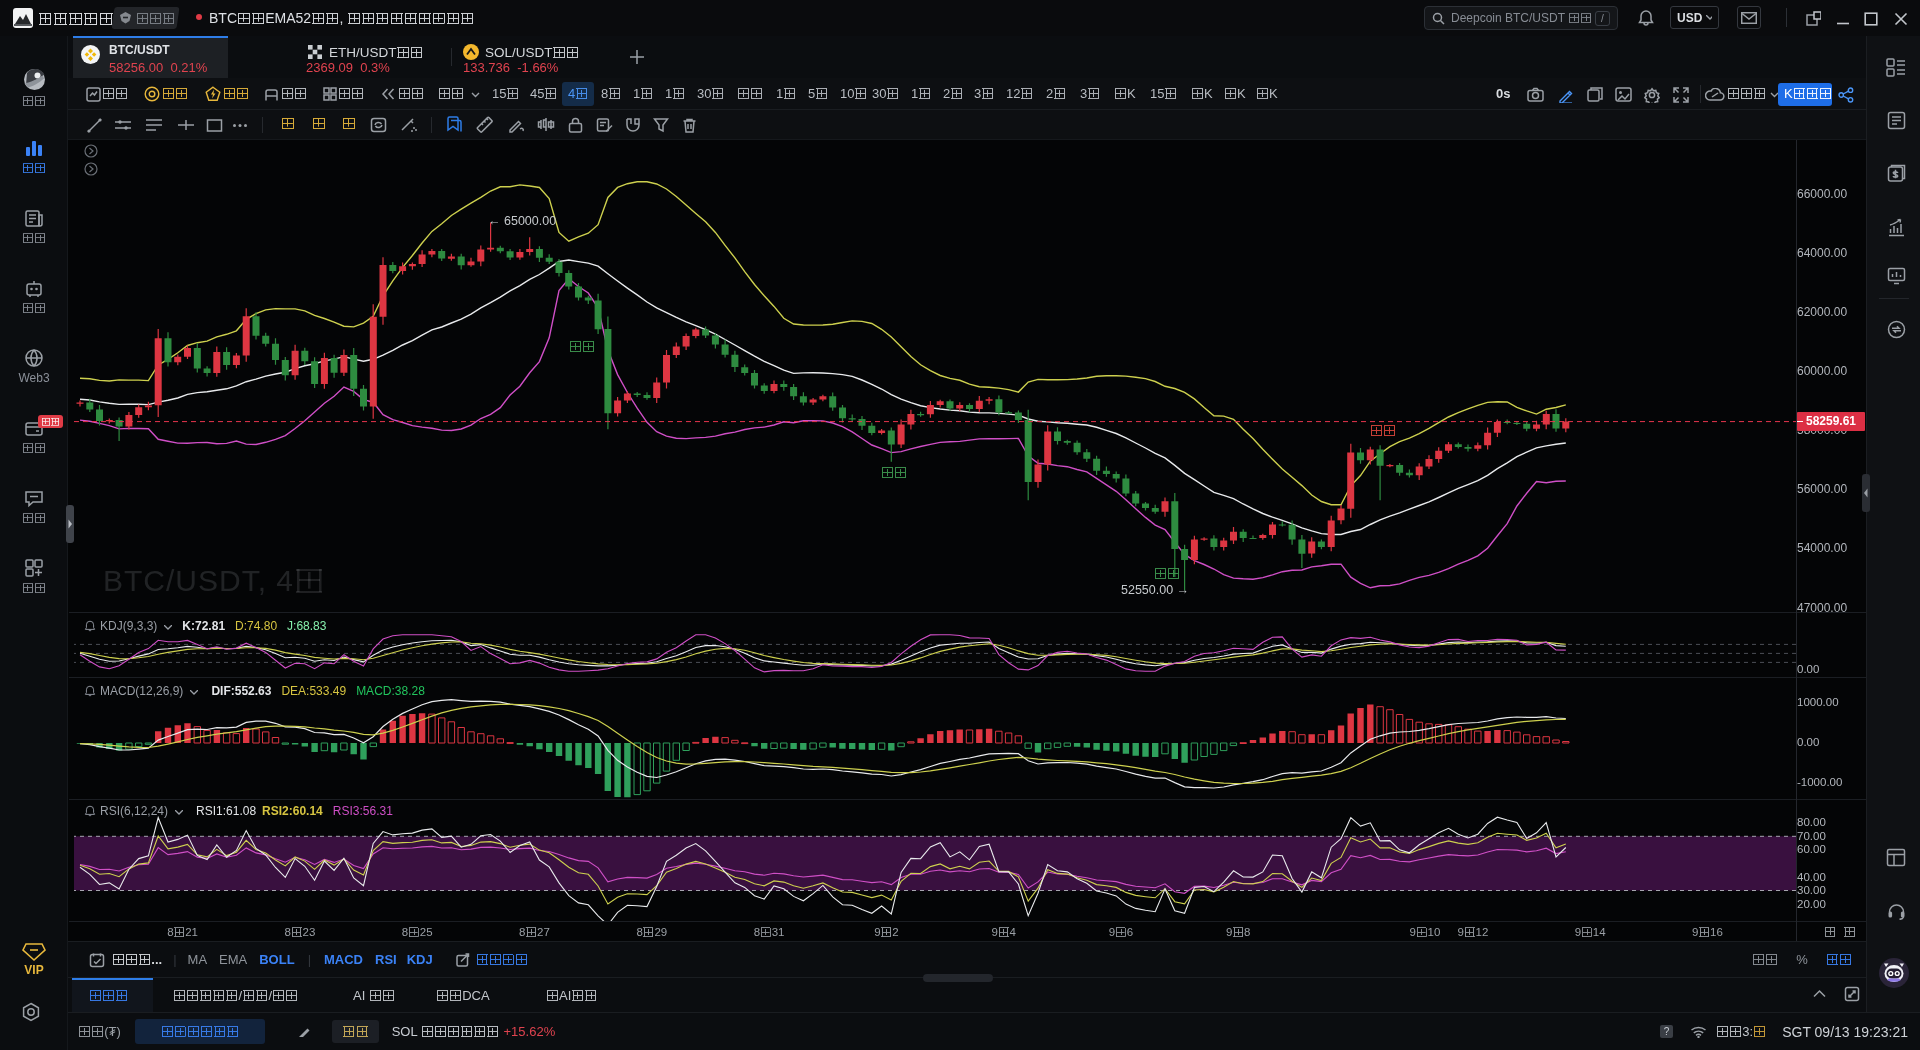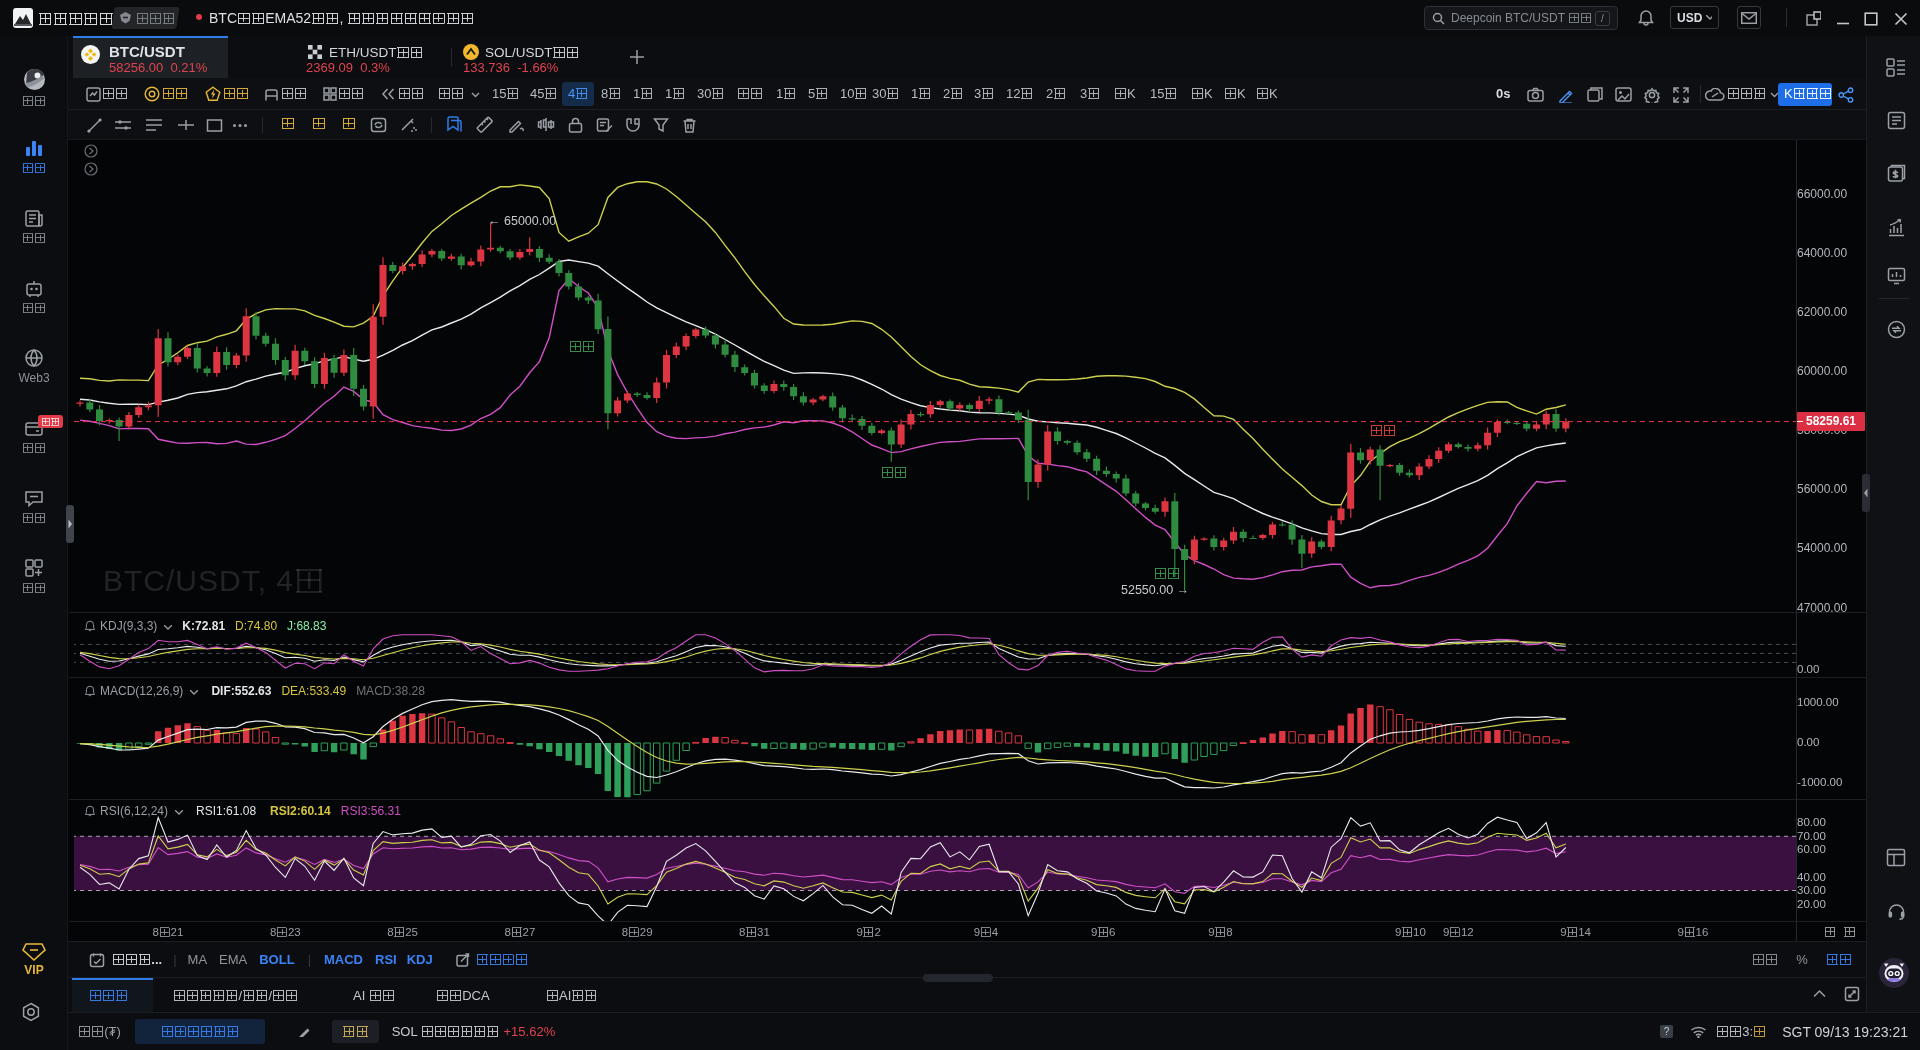--- a/index.html
+++ b/index.html
@@ -8,21 +8,21 @@
  background:
  linear-gradient(currentColor,currentColor) 50% 4%/94% 9% no-repeat,
  linear-gradient(currentColor,currentColor) 50% 49%/76% 9% no-repeat,
  linear-gradient(currentColor,currentColor) 50% 96%/94% 9% no-repeat,
  linear-gradient(currentColor,currentColor) 7% 50%/9% 88% no-repeat,
  linear-gradient(currentColor,currentColor) 93% 50%/9% 88% no-repeat,
  linear-gradient(currentColor,currentColor) 50% 50%/9% 64% no-repeat}
 svg{display:block}
 .ic{stroke:#9ba0a6;fill:none;stroke-width:1.5}
 .axlab{position:absolute;left:1797px;width:68px;font-size:12px;color:#b2b6bc}
-.tlab{position:absolute;top:926px;width:60px;text-align:left;font-size:11.5px;color:#9ba0a6}
+.tlab{position:absolute;top:926px;width:60px;text-align:center;font-size:11.5px;color:#9ba0a6}
 .flex{display:flex;align-items:center}
 </style></head>
 <body>
 
 <div class="abs" style="left:0;top:0;width:1920px;height:36px;background:#0a0b0d">
   <div class="abs" style="left:13px;top:8px;width:20px;height:20px;background:#f2f3f4;border-radius:3px;overflow:hidden">
     <svg width="20" height="20">
         <path d="M2 16 L7 8 L10 12 L13 6 L18 16 Z" fill="#26282b"></path>
         <path d="M1 17 h18" stroke="#55585c" stroke-width="2"></path>
       </svg>
@@ -175,21 +175,21 @@
   <div class="abs" style="left:13px;top:9px;width:19px;height:19px;border-radius:50%;background:#f4f5f6">
     <svg width="19" height="19">
         <g fill="#f0b90b">
           <path d="M9.5 3.6 l2.5 2.5 -2.5 2.5 -2.5 -2.5 Z"></path>
           <path d="M9.5 10.9 l2.5 2.5 -2.5 2.5 -2.5 -2.5 Z"></path>
           <path d="M5.9 7.25 l2.3 2.3 -2.3 2.3 -2.3 -2.3 Z"></path>
           <path d="M13.1 7.25 l2.3 2.3 -2.3 2.3 -2.3 -2.3 Z"></path>
         </g>
       </svg>
   </div>
-  <div class="abs" style="left:41px;top:7px;font-size:15px;font-weight:bold;color:#dfe2e6">BTC/USDT</div>
+  <div class="abs" style="left:41px;top:7px;font-size:12px;font-weight:bold;color:#dfe2e6">BTC/USDT</div>
   <div class="abs" style="left:41px;top:24px;font-size:13px;color:#e0434f">58256.00&nbsp; 0.21%</div>
 
   <svg class="abs" style="left:240px;top:9px" width="14" height="14" opacity="0.9">
       <g fill="#dfe3e7">
         <rect x="0" y="0" width="4.6" height="4.6"></rect>
         <rect x="9.4" y="0" width="4.6" height="4.6"></rect>
         <rect x="4.7" y="4.7" width="4.6" height="4.6"></rect>
         <rect x="0" y="9.4" width="4.6" height="4.6"></rect>
         <rect x="9.4" y="9.4" width="4.6" height="4.6"></rect>
       </g>
@@ -539,32 +539,32 @@
 <div class="abs flex" style="left:84px;top:683px;height:16px;font-size:12px">
   <svg width="12" height="12">
       <path d="M6 1.2 a3.6 3.6 0 0 1 3.6 3.6 v2.8 l1 1.8 h-9.2 l1-1.8 V4.8 A3.6 3.6 0 0 1 6 1.2 Z M4.8 10 a1.3 1.3 0 0 0 2.4 0" fill="none" stroke="#8b9099" stroke-width="1"></path>
     </svg>
   <span style="margin-left:4px;color:#9a9fa6">MACD(12,26,9)</span>
   <svg width="8" height="5" style="margin:2px 0 0 7px">
       <path d="M0 0 L4 4 L8 0" fill="none" stroke="#9a9fa6" stroke-width="1.3"></path>
     </svg>
   <span style="margin-left:13px;color:#e3e5e8;font-weight:bold">DIF:552.63</span>
   <span style="margin-left:10px;color:#d6c441;font-weight:normal">DEA:533.49</span>
-  <span style="margin-left:10px;color:#737373">MACD:38.28</span>
+  <span style="margin-left:10px;color:#22c55e">MACD:38.28</span>
 </div>
 <div class="abs flex" style="left:84px;top:803px;height:16px;font-size:12px">
   <svg width="12" height="12">
       <path d="M6 1.2 a3.6 3.6 0 0 1 3.6 3.6 v2.8 l1 1.8 h-9.2 l1-1.8 V4.8 A3.6 3.6 0 0 1 6 1.2 Z M4.8 10 a1.3 1.3 0 0 0 2.4 0" fill="none" stroke="#8b9099" stroke-width="1"></path>
     </svg>
   <span style="margin-left:4px;color:#9a9fa6">RSI(6,12,24)</span>
   <svg width="8" height="5" style="margin:2px 0 0 7px">
       <path d="M0 0 L4 4 L8 0" fill="none" stroke="#9a9fa6" stroke-width="1.3"></path>
     </svg>
   <span style="margin-left:13px;color:#e3e5e8">RSI1:61.08</span>
-  <span style="margin-left:14px;color:#d6c441;font-weight:bold">RSI2:60.14</span>
+  <span style="margin-left:6px;color:#d6c441;font-weight:bold">RSI2:60.14</span>
   <span style="margin-left:10px;color:#cf4fc6">RSI3:56.31</span>
 </div>
 
 <div class="abs axlab" style="top:663px;font-size:11.5px">0.00</div>
 <div class="abs axlab" style="top:696px;font-size:11.5px">1000.00</div>
 <div class="abs axlab" style="top:736px;font-size:11.5px">0.00</div>
 <div class="abs axlab" style="top:776px;font-size:11.5px">-1000.00</div>
 <div class="abs axlab" style="top:816px;font-size:11.5px">80.00</div>
 <div class="abs axlab" style="top:830px;font-size:11.5px">70.00</div>
 <div class="abs axlab" style="top:843px;font-size:11.5px">60.00</div>

